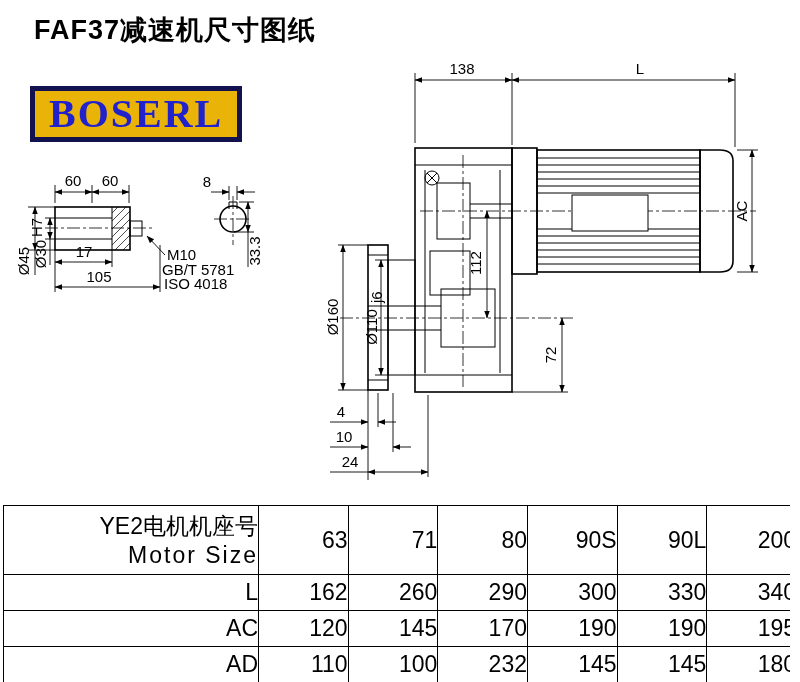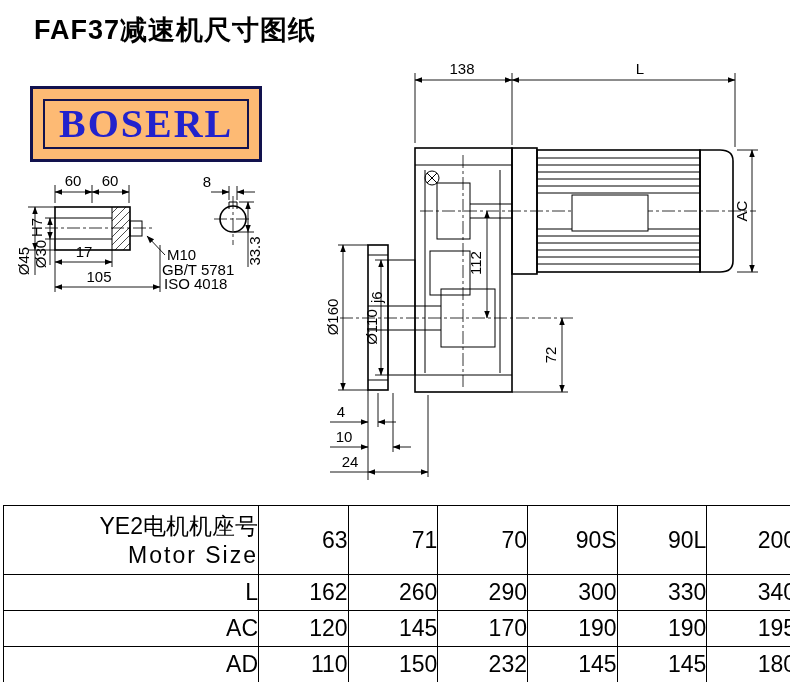--- a/index.html
+++ b/index.html
@@ -1,20 +1,20 @@
 <!DOCTYPE html>
 <html><head>
 <meta charset="utf-8">
 <style>
   * { margin:0; padding:0; box-sizing:border-box; }
   html,body { width:800px; height:682px; }
   body { background:#fff; font-family:"Liberation Sans", sans-serif; color:#000; }
   .page { position:relative; width:790px; height:682px; background:#fff; overflow:hidden; }
   .title { position:absolute; left:34px; top:12px; font-size:27px; font-weight:bold; letter-spacing:1px; }
-  .logo-outer { position:absolute; left:30px; top:86px; border:3px solid #12124e; padding:10px; background:#fdba74; }
+  .logo-outer { position:absolute; left:30px; top:86px; border:3px solid #12124e; padding:0; background:#eab308; }
   .logo-inner { border:2px solid #12124e; padding:0 14px; }
   .logo-text { font-family:"Liberation Serif", serif; font-weight:bold; font-size:40px; line-height:46px; color:#2222cc; letter-spacing:2px; }
   svg.drawing { position:absolute; left:0; top:55px; }
   svg .thick { stroke:#000; stroke-width:1.6; fill:none; }
   svg .thin  { stroke:#000; stroke-width:1;   fill:none; }
   svg .dim   { stroke:#000; stroke-width:0.9; fill:none; }
   svg .cl    { stroke:#000; stroke-width:0.8; fill:none; stroke-dasharray:13 3 3 3; }
   svg .hatch { stroke:#000; stroke-width:0.7; fill:none; }
   svg text   { font-family:"Liberation Sans", sans-serif; font-size:15px; fill:#000; }
   table.dims { position:absolute; left:3px; top:505px; width:794px; border-collapse:collapse; table-layout:fixed; text-align:right; font-size:23px; }
@@ -223,21 +223,21 @@
       <col span="6">
     </colgroup>
     <tbody>
       <tr class="hrow">
         <td>
           <div>YE2电机机座号</div>
           <div class="hdr-en">Motor Size</div>
         </td>
         <td>63</td>
         <td>71</td>
-        <td>70</td>
+        <td>80</td>
         <td>90S</td>
         <td>90L</td>
         <td>200</td>
       </tr>
       <tr class="drow">
         <td>L</td>
         <td>162</td>
         <td>260</td>
         <td>290</td>
         <td>300</td>
@@ -249,21 +249,21 @@
         <td>120</td>
         <td>145</td>
         <td>170</td>
         <td>190</td>
         <td>190</td>
         <td>195</td>
       </tr>
       <tr class="drow">
         <td>AD</td>
         <td>110</td>
-        <td>150</td>
+        <td>100</td>
         <td>232</td>
         <td>145</td>
         <td>145</td>
         <td>180</td>
       </tr>
     </tbody>
   </table>
 
 </div>
 

